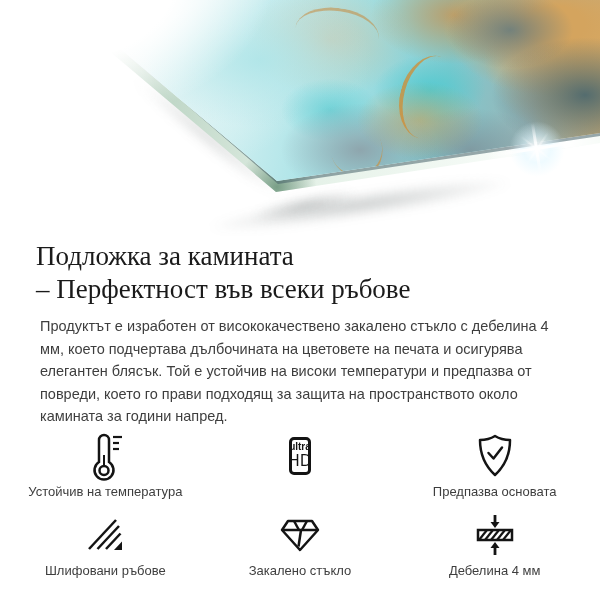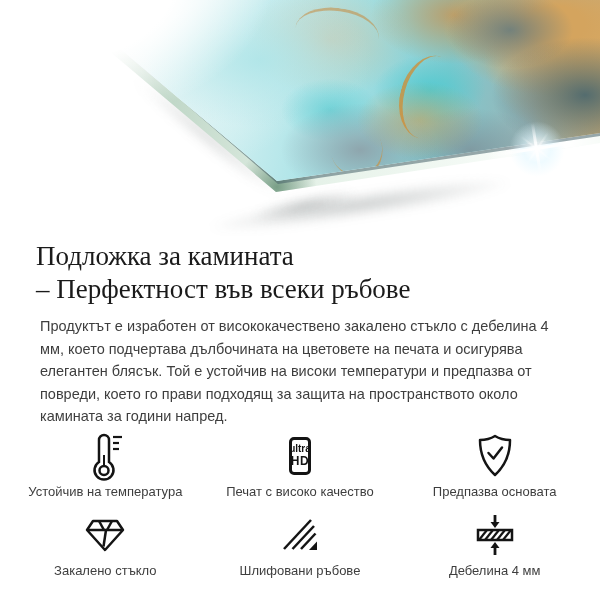--- a/index.html
+++ b/index.html
@@ -80,21 +80,21 @@
   
   .features { margin:4px 8px 0; display:grid; grid-template-columns:1fr 1fr 1fr; row-gap:12px; }
   .feature  { display:flex; flex-direction:column; align-items:center; }
   .icon-box { height:48px; display:flex; align-items:center; justify-content:center; }
   .feature-label { margin-top:4px; font-size:13px; color:#3e3e3e; }
   svg.ic { stroke:#141414; fill:none; stroke-width:2.5; }
   .uhd { width:22px; height:38px; border:3px solid #141414; border-radius:5px;
          display:flex; flex-direction:column; align-items:center; justify-content:center;
          color:#141414; line-height:1; }
   .uhd .t1 { font-size:10px; font-weight:700; }
-  .uhd .t2 { font-size:12px; font-weight:700; margin-top:1px; letter-spacing:.5px; }
+  .uhd .t2 { font-size:16px; font-weight:400; margin-top:1px; letter-spacing:.5px; }
 </style>
 </head>
 <body>
 
 <div class="hero">
   <div class="shadow-bottom"></div>
   <div class="shadow-left"></div>
   <div class="shadow-corner"></div>
   <div class="glass-edge"></div>
   <div class="glass-edge-line"></div>
@@ -137,56 +137,55 @@
     <div class="feature-label">Устойчив на температура</div>
   </div>
 
   <div class="feature">
     <div class="icon-box">
       <div class="uhd">
         <span class="t1">ultra</span>
         <span class="t2">HD</span>
       </div>
     </div>
-    <div class="feature-label">Печат с високо качество</div>
   </div>
 
   <div class="feature">
     <div class="icon-box">
       <svg class="ic" width="38" height="44" viewBox="0 0 38 44" stroke-linecap="round" stroke-linejoin="round">
         <path d="M19 2 C15 4.5 9 6 4 6 C4 16 7 30 19 41 C31 30 34 16 34 6 C29 6 23 4.5 19 2 Z"></path>
         <path d="M12.5 19 L17.5 24.5 L26 13.5"></path>
       </svg>
     </div>
     <div class="feature-label">Предпазва основата</div>
+  </div>
+
+  <div class="feature">
+    <div class="icon-box">
+      <svg class="ic" width="36" height="36" viewBox="0 0 36 36" stroke-width="3.6">
+        <line x1="2" y1="32" x2="29" y2="3"></line>
+        <line x1="10.5" y1="32" x2="32" y2="9"></line>
+        <line x1="19" y1="32" x2="33.5" y2="16.5"></line>
+        <polygon points="27,33 35,24.5 35,33" fill="#141414" stroke="none"></polygon>
+      </svg>
+    </div>
+    <div class="feature-label">Шлифовани ръбове</div>
   </div>
 
   <div class="feature">
     <div class="icon-box">
       <svg class="ic" width="40" height="36" viewBox="0 0 40 36" stroke-width="2.3" stroke-linejoin="round">
         <path d="M8 4 L32 4 L38 13 L20 33 L2 13 Z"></path>
         <line x1="2" y1="13" x2="38" y2="13"></line>
         <line x1="14" y1="4" x2="19" y2="13"></line>
         <line x1="27" y1="4" x2="22" y2="13"></line>
         <line x1="21" y1="13" x2="18.5" y2="29.5"></line>
       </svg>
     </div>
     <div class="feature-label">Закалено стъкло</div>
-  </div>
-
-  <div class="feature">
-    <div class="icon-box">
-      <svg class="ic" width="36" height="36" viewBox="0 0 36 36" stroke-width="3.6">
-        <line x1="2" y1="32" x2="29" y2="3"></line>
-        <line x1="10.5" y1="32" x2="32" y2="9"></line>
-        <line x1="19" y1="32" x2="33.5" y2="16.5"></line>
-        <polygon points="27,33 35,24.5 35,33" fill="#141414" stroke="none"></polygon>
-      </svg>
-    </div>
-    <div class="feature-label">Шлифовани ръбове</div>
   </div>
 
   <div class="feature">
     <div class="icon-box">
       <svg class="ic" width="40" height="42" viewBox="0 0 40 42" stroke-width="2.4">
         <line x1="20" y1="1" x2="20" y2="9" stroke-width="2.8"></line>
         <polygon points="15.5,8 24.5,8 20,14" fill="#141414" stroke="none"></polygon>
         <rect x="3" y="16" width="34" height="10"></rect>
         <g stroke-width="2.2">
           <line x1="4" y1="26" x2="12" y2="16"></line>

